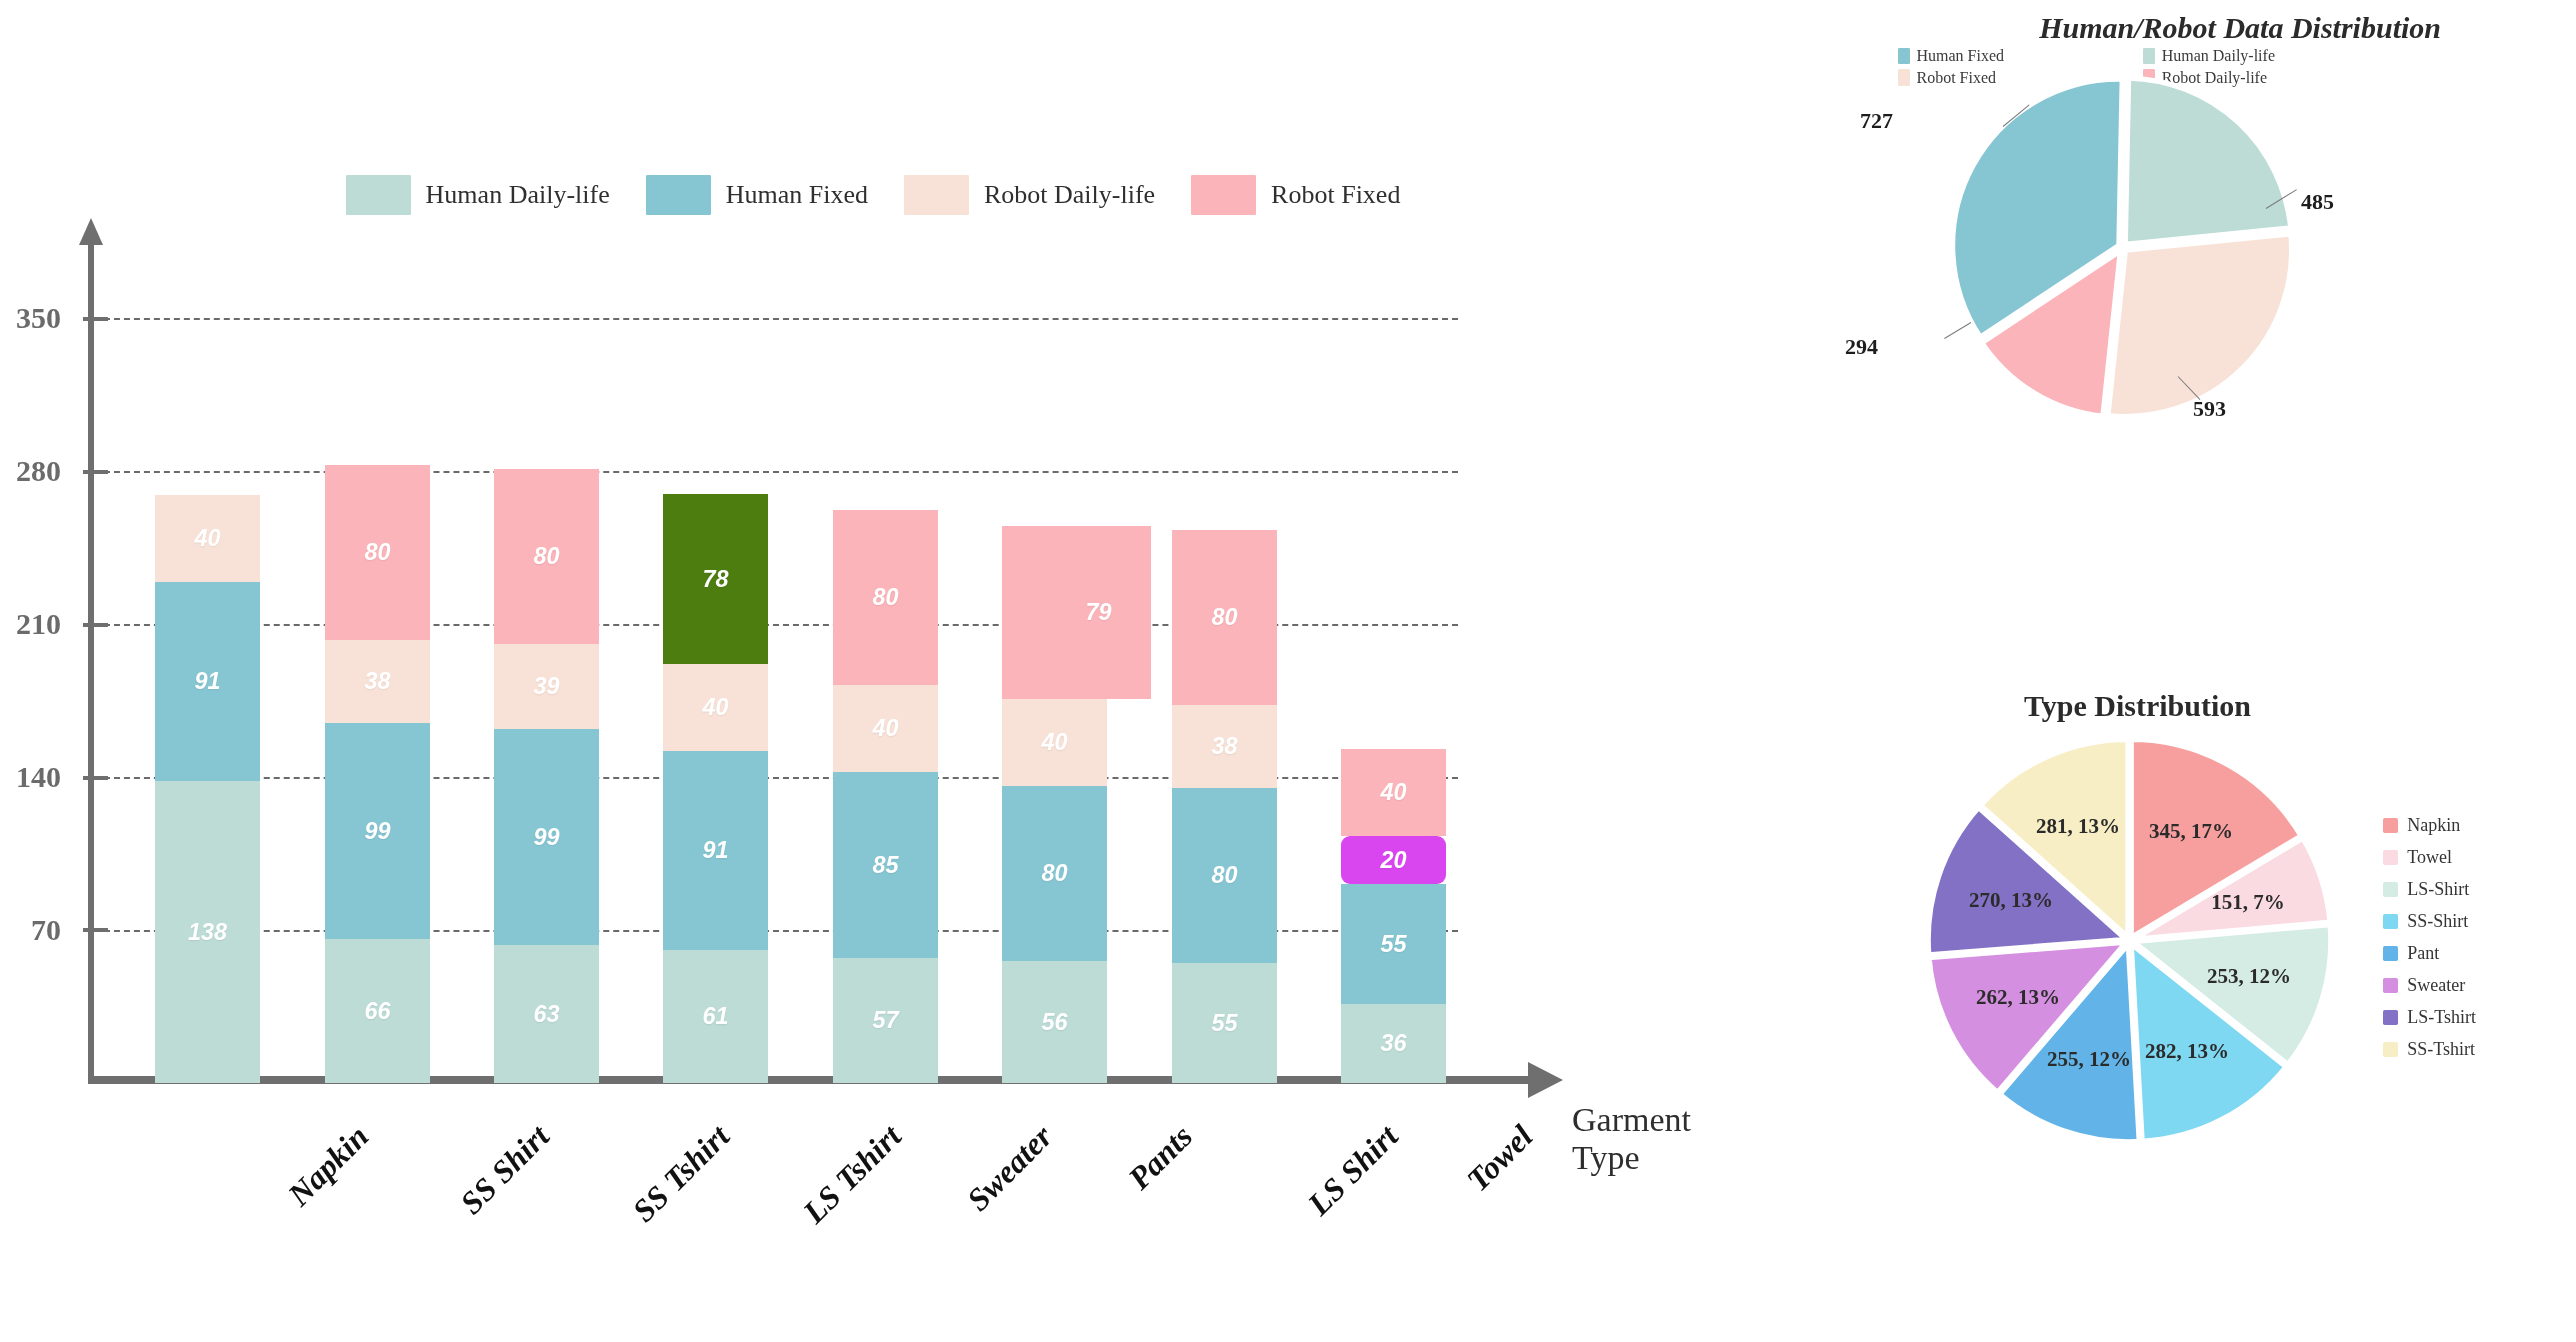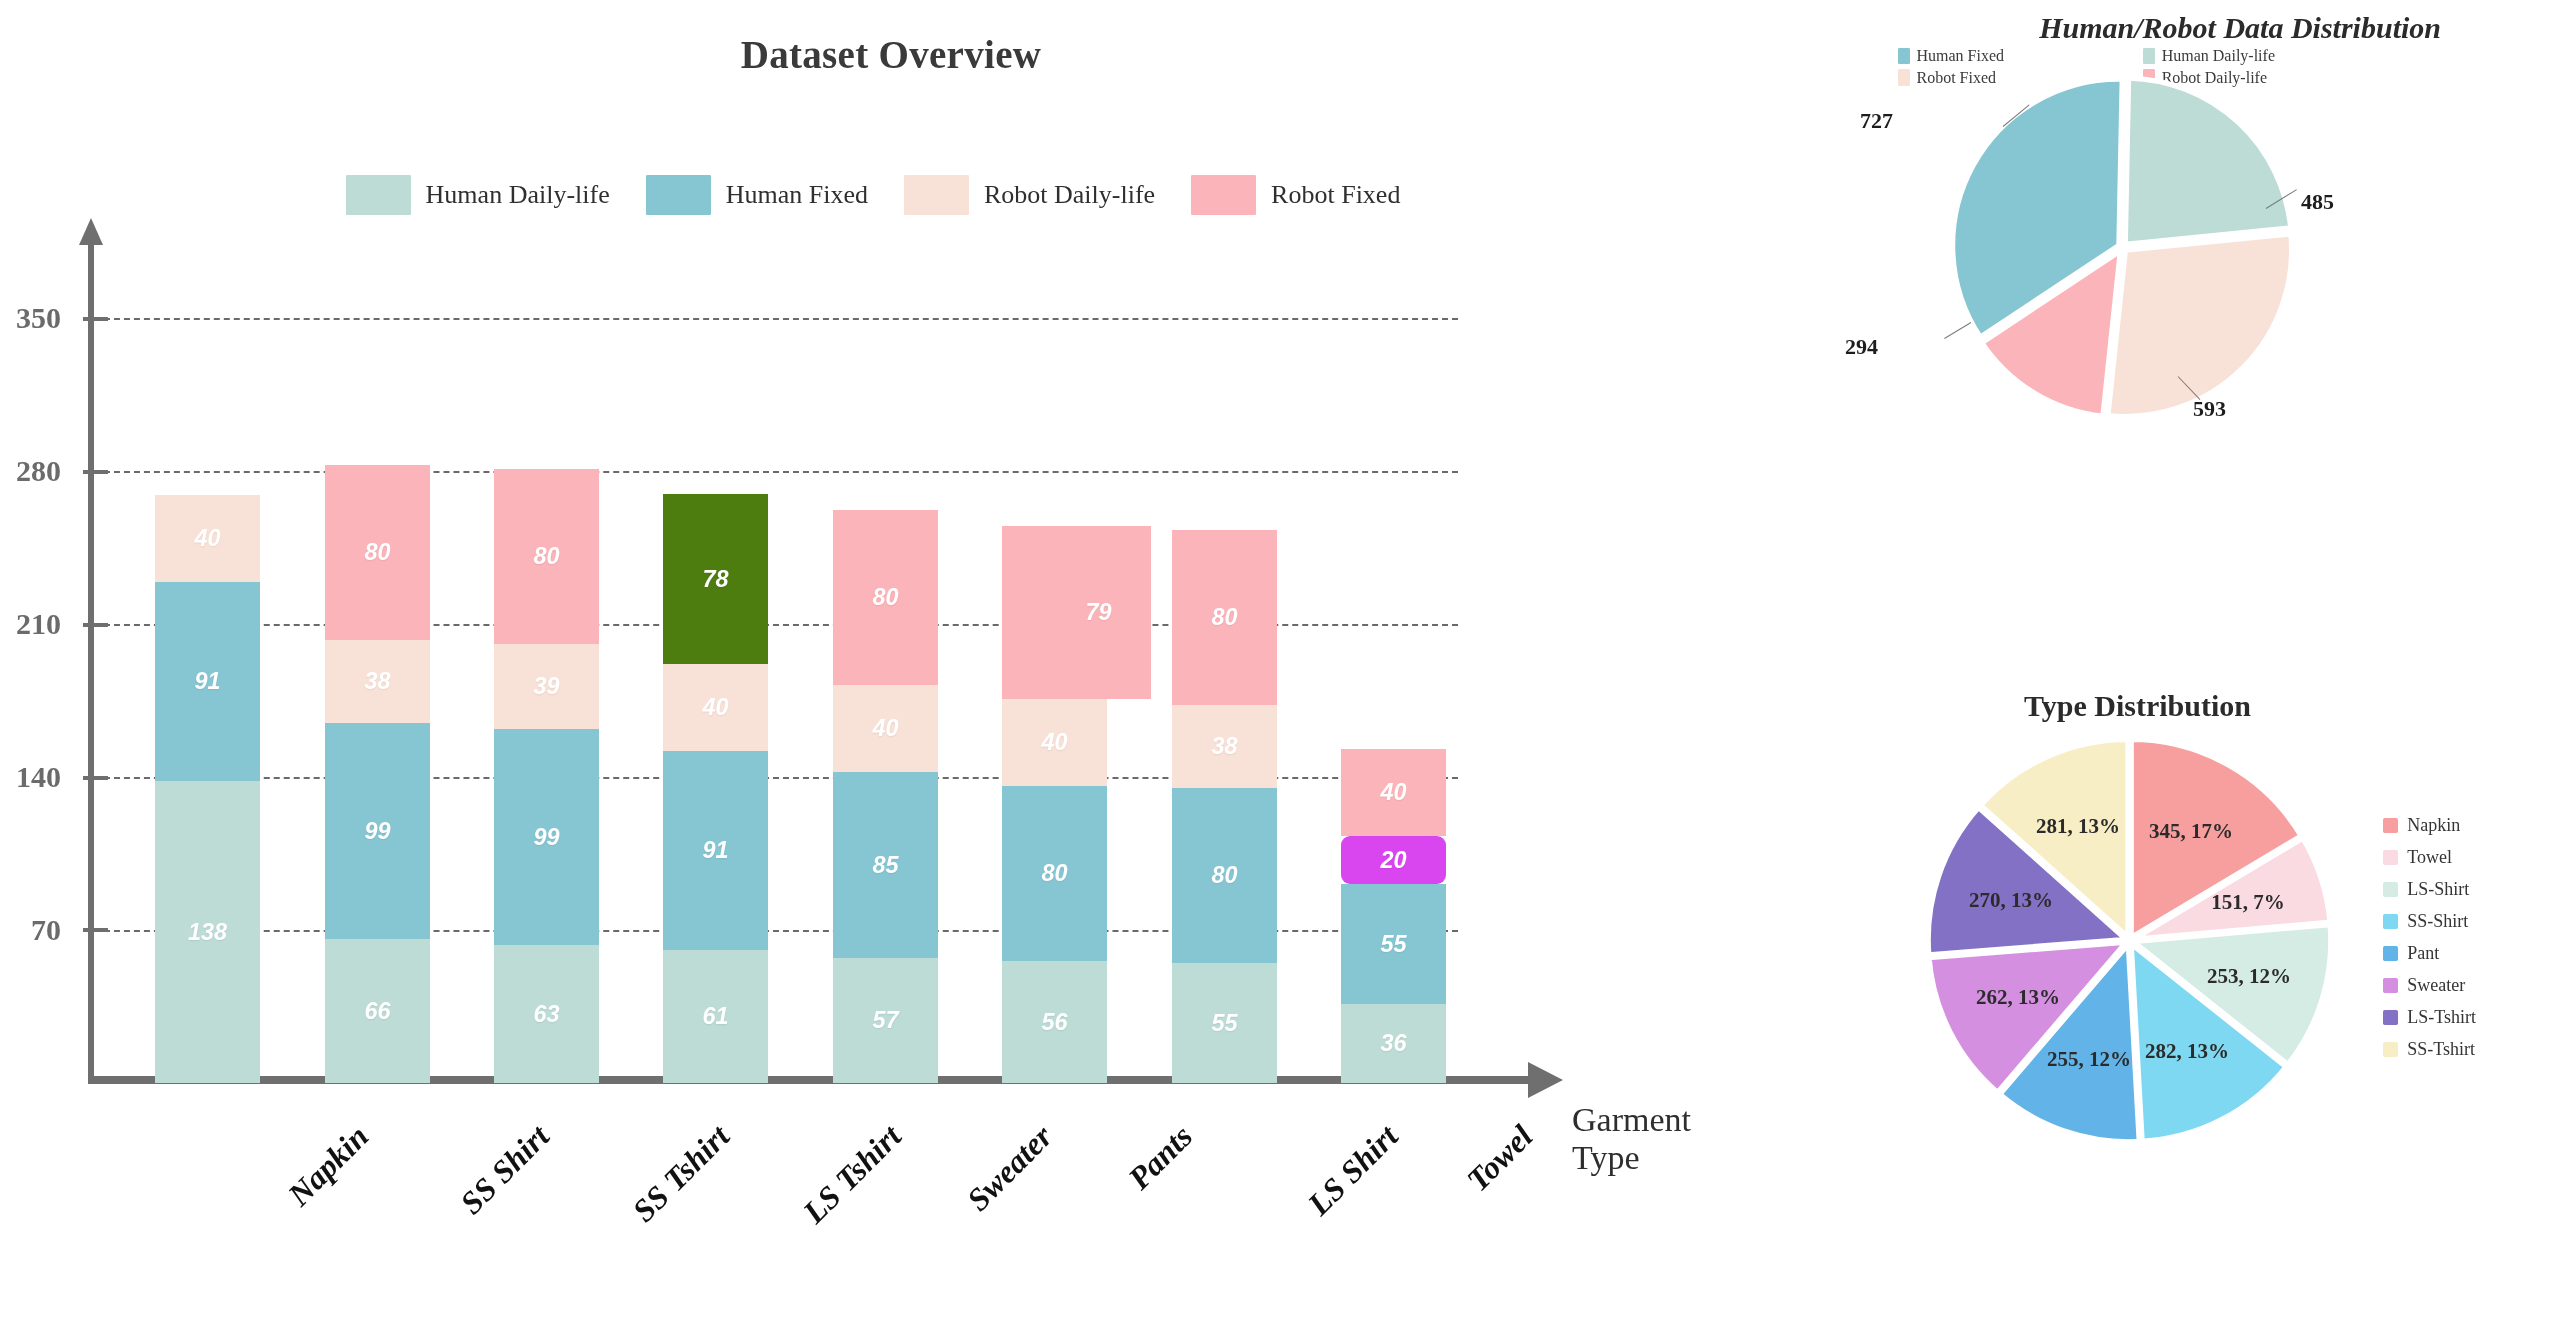--- a/index.html
+++ b/index.html
@@ -71,21 +71,20 @@
   #pie2-legend{position:absolute;left:549px;top:809px;}
   .p2lg{display:flex;align-items:center;height:32px;}
   .p2lg .sw{width:15px;height:15px;margin-right:9.3px;border-radius:1.8px;}
   .p2lg .tx{font-size:18px;color:#353535;white-space:nowrap;}
 </style>
 </head>
 <body>
 
 <div id="bar-panel">
 
-  <div id="bar-title">Dataset Overview</div>
 
   <div id="bar-legend">
     <div class="blg-item">
       <span class="blg-sw" style="background:#bcdcd5"></span>
       <span class="blg-tx">Human Daily-life</span>
     </div>
     <div class="blg-item">
       <span class="blg-sw" style="background:#86c6d2"></span>
       <span class="blg-tx">Human Fixed</span>
     </div>

